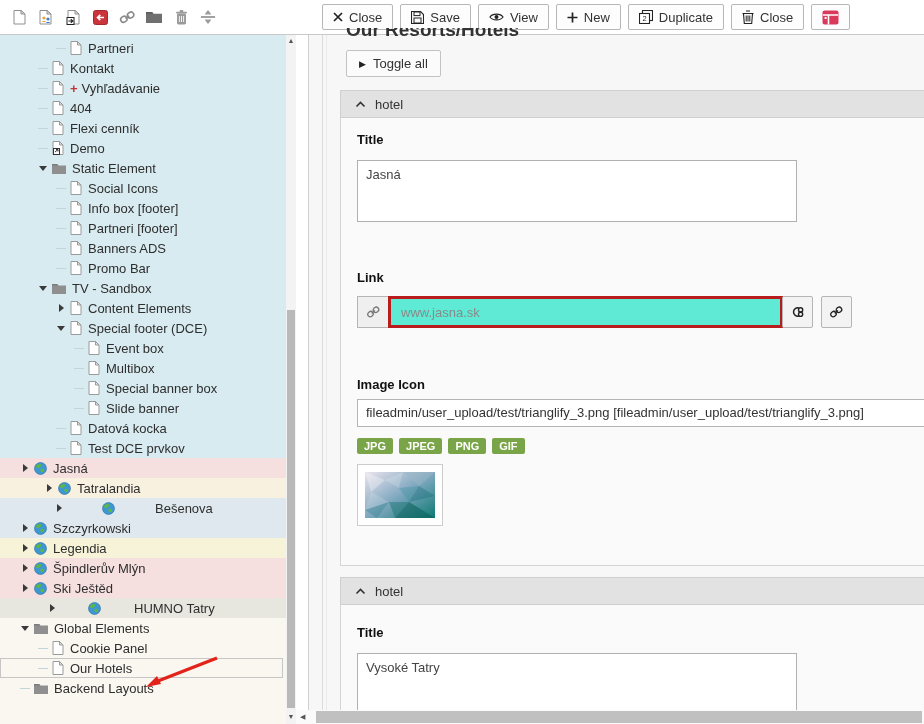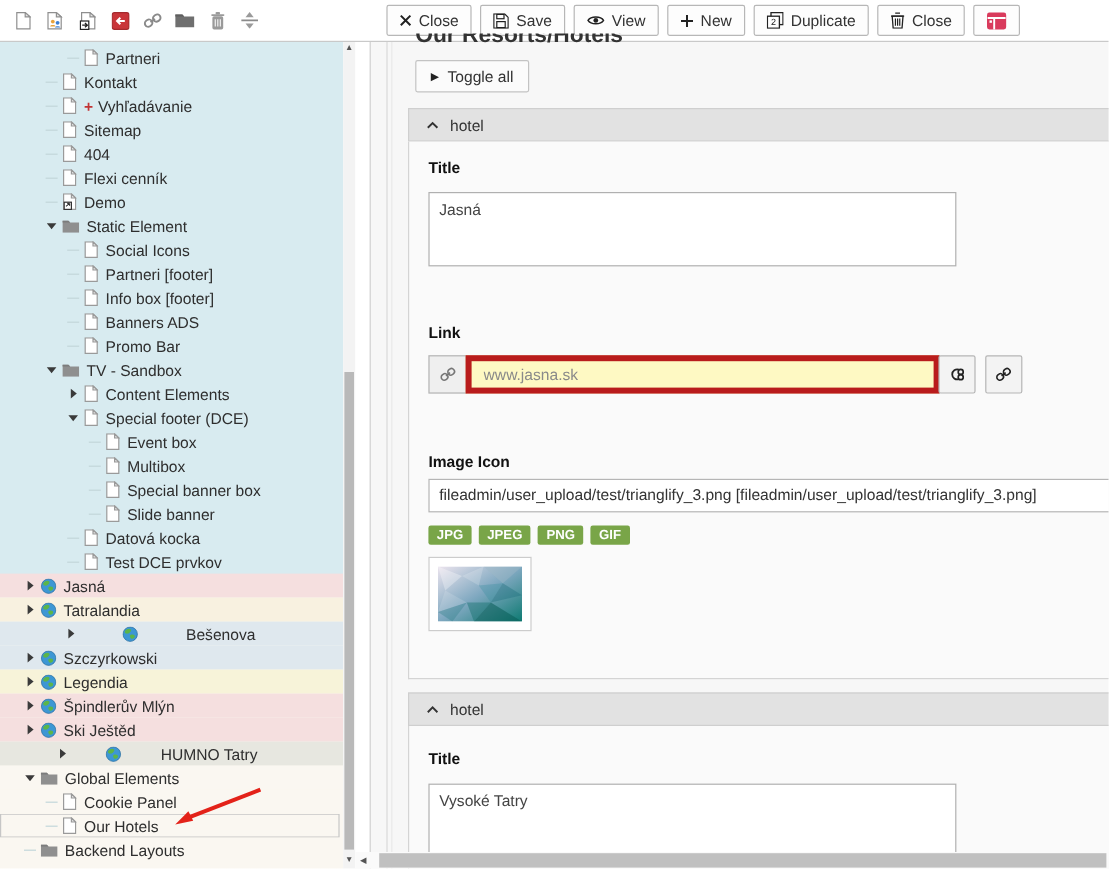--- a/index.html
+++ b/index.html
@@ -62,22 +62,22 @@
   .pbody{position:relative;background:#fafafa;border:1px solid #d4d4d4;border-top:none;box-sizing:border-box;}
   .pbody1{height:448px;} .pbody2{height:140px;}
 
   .flabel{position:absolute;left:16px;font-size:13px;font-weight:bold;color:#111;}
   .ftext{position:absolute;left:16px;width:440px;height:62px;border:1px solid #b0b0b0;background:#fff;
          font-family:"Liberation Sans",sans-serif;font-size:13px;color:#444;padding:6px 8px;resize:none;
          box-sizing:border-box;outline:none;}
 
   .iga{position:absolute;left:16px;top:178px;width:32px;height:32px;background:#efefef;
        border:1px solid #b5b5b5;box-sizing:border-box;display:flex;align-items:center;justify-content:center;}
-  .igi{position:absolute;left:47px;top:178px;width:395px;height:32px;border:5px solid #b91c1c;
-       background:#fef9c3;box-sizing:border-box;padding:0 10px;font-size:13px;color:#555;
+  .igi{position:absolute;left:47px;top:178px;width:395px;height:32px;border:3px solid #b91c1c;
+       background:#5eead4;box-sizing:border-box;padding:0 10px;font-size:13px;color:#555;
        font-family:"Liberation Sans",sans-serif;outline:none;}
   .igi::placeholder{color:#8a8a8a;opacity:1;}
   .igbtn{position:absolute;top:178px;width:31px;height:32px;background:#f3f3f3;border:1px solid #b5b5b5;
          box-sizing:border-box;display:flex;align-items:center;justify-content:center;cursor:pointer;
          border-radius:2px;}
   .igb1{left:441px;} .igb2{left:480px;}
 
   .listbox{position:absolute;left:16px;top:281px;width:600px;height:28px;background:#fff;
            border:1px solid #b5b5b5;box-sizing:border-box;font-size:13px;color:#333;
            padding:5px 8px;white-space:nowrap;overflow:hidden;cursor:default;}
@@ -274,33 +274,20 @@
           <span class="ind" style="width: 36px;"></span>
           <span class="slot">
             <span class="dash"></span>
           </span>
           <span class="ico">
             <svg width="12" height="14" viewBox="0 0 12 14">
               <path d="M1 .5h6.5L11 4v9.5H1z" fill="#fff" stroke="#9a9a9a"></path>
               <path d="M7.5 .5 11 4H7.5z" fill="#e2e2e2" stroke="#9a9a9a"></path>
             </svg>
           </span>
-          <span>Sitemap</span>
-        </div>
-        <div class="row">
-          <span class="ind" style="width: 36px;"></span>
-          <span class="slot">
-            <span class="dash"></span>
-          </span>
-          <span class="ico">
-            <svg width="12" height="14" viewBox="0 0 12 14">
-              <path d="M1 .5h6.5L11 4v9.5H1z" fill="#fff" stroke="#9a9a9a"></path>
-              <path d="M7.5 .5 11 4H7.5z" fill="#e2e2e2" stroke="#9a9a9a"></path>
-            </svg>
-          </span>
           <span>404</span>
         </div>
         <div class="row">
           <span class="ind" style="width: 36px;"></span>
           <span class="slot">
             <span class="dash"></span>
           </span>
           <span class="ico">
             <svg width="12" height="14" viewBox="0 0 12 14">
               <path d="M1 .5h6.5L11 4v9.5H1z" fill="#fff" stroke="#9a9a9a"></path>
@@ -354,34 +341,34 @@
           <span class="ind" style="width: 54px;"></span>
           <span class="slot">
             <span class="dash"></span>
           </span>
           <span class="ico">
             <svg width="12" height="14" viewBox="0 0 12 14">
               <path d="M1 .5h6.5L11 4v9.5H1z" fill="#fff" stroke="#9a9a9a"></path>
               <path d="M7.5 .5 11 4H7.5z" fill="#e2e2e2" stroke="#9a9a9a"></path>
             </svg>
           </span>
+          <span>Info box [footer]</span>
+        </div>
+        <div class="row">
+          <span class="ind" style="width: 54px;"></span>
+          <span class="slot">
+            <span class="dash"></span>
+          </span>
+          <span class="ico">
+            <svg width="12" height="14" viewBox="0 0 12 14">
+              <path d="M1 .5h6.5L11 4v9.5H1z" fill="#fff" stroke="#9a9a9a"></path>
+              <path d="M7.5 .5 11 4H7.5z" fill="#e2e2e2" stroke="#9a9a9a"></path>
+            </svg>
+          </span>
           <span>Partneri [footer]</span>
-        </div>
-        <div class="row">
-          <span class="ind" style="width: 54px;"></span>
-          <span class="slot">
-            <span class="dash"></span>
-          </span>
-          <span class="ico">
-            <svg width="12" height="14" viewBox="0 0 12 14">
-              <path d="M1 .5h6.5L11 4v9.5H1z" fill="#fff" stroke="#9a9a9a"></path>
-              <path d="M7.5 .5 11 4H7.5z" fill="#e2e2e2" stroke="#9a9a9a"></path>
-            </svg>
-          </span>
-          <span>Info box [footer]</span>
         </div>
         <div class="row">
           <span class="ind" style="width: 54px;"></span>
           <span class="slot">
             <span class="dash"></span>
           </span>
           <span class="ico">
             <svg width="12" height="14" viewBox="0 0 12 14">
               <path d="M1 .5h6.5L11 4v9.5H1z" fill="#fff" stroke="#9a9a9a"></path>
               <path d="M7.5 .5 11 4H7.5z" fill="#e2e2e2" stroke="#9a9a9a"></path>
@@ -526,21 +513,21 @@
           </span>
           <span class="ico">
             <svg width="13" height="13" viewBox="0 0 13 13">
               <circle cx="6.5" cy="6.5" r="6" fill="#3d97d4" stroke="#2a6ea0" stroke-width=".6"></circle>
               <path d="M2 4c1.5-2 4-2.5 5-1.5S6 5.5 4.5 6 1.5 5 2 4z" fill="#5cb549"></path>
               <path d="M7 7c1.8-.6 3.6.3 3.3 1.6S8 10.8 7 9.8 6 7.4 7 7z" fill="#5cb549"></path>
             </svg>
           </span>
           <span>Jasná</span>
         </div>
-        <div class="row" style="background: rgb(248, 241, 224);">
+        <div class="row" style="background: rgb(248, 241, 224); padding-left: 24px;">
           <span class="ind" style="width: 18px;"></span>
           <span class="slot">
             <span class="tri-closed"></span>
           </span>
           <span class="ico">
             <svg width="13" height="13" viewBox="0 0 13 13">
               <circle cx="6.5" cy="6.5" r="6" fill="#3d97d4" stroke="#2a6ea0" stroke-width=".6"></circle>
               <path d="M2 4c1.5-2 4-2.5 5-1.5S6 5.5 4.5 6 1.5 5 2 4z" fill="#5cb549"></path>
               <path d="M7 7c1.8-.6 3.6.3 3.3 1.6S8 10.8 7 9.8 6 7.4 7 7z" fill="#5cb549"></path>
             </svg>

